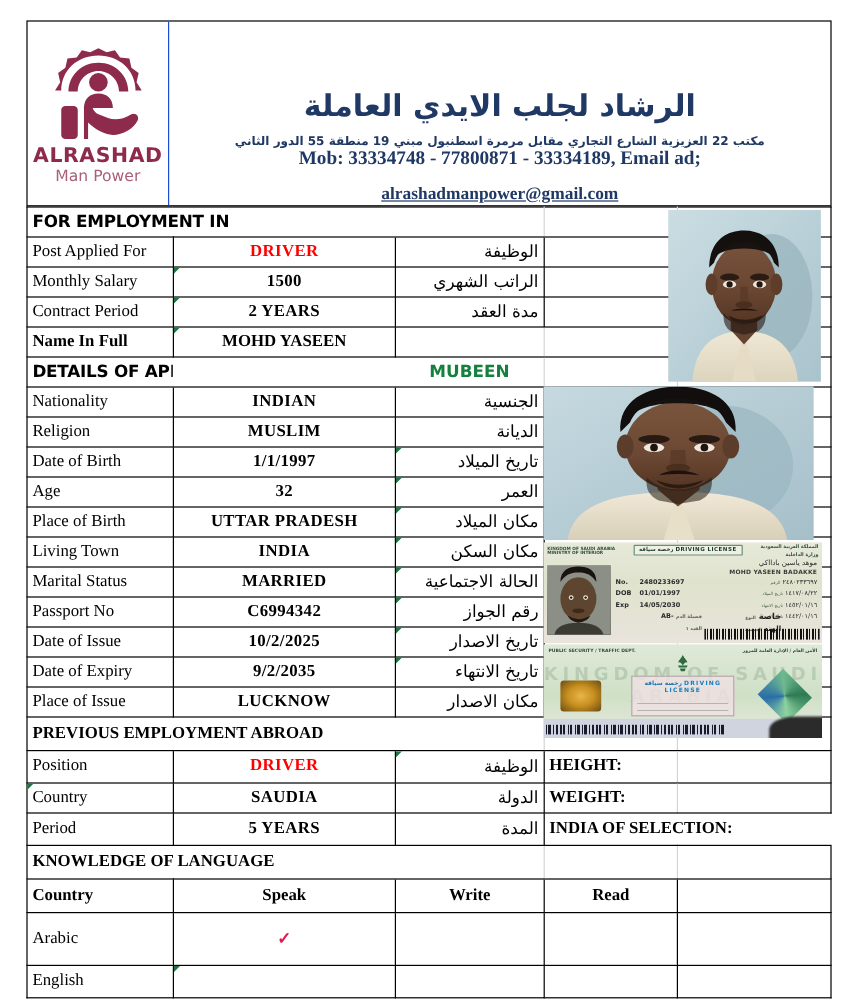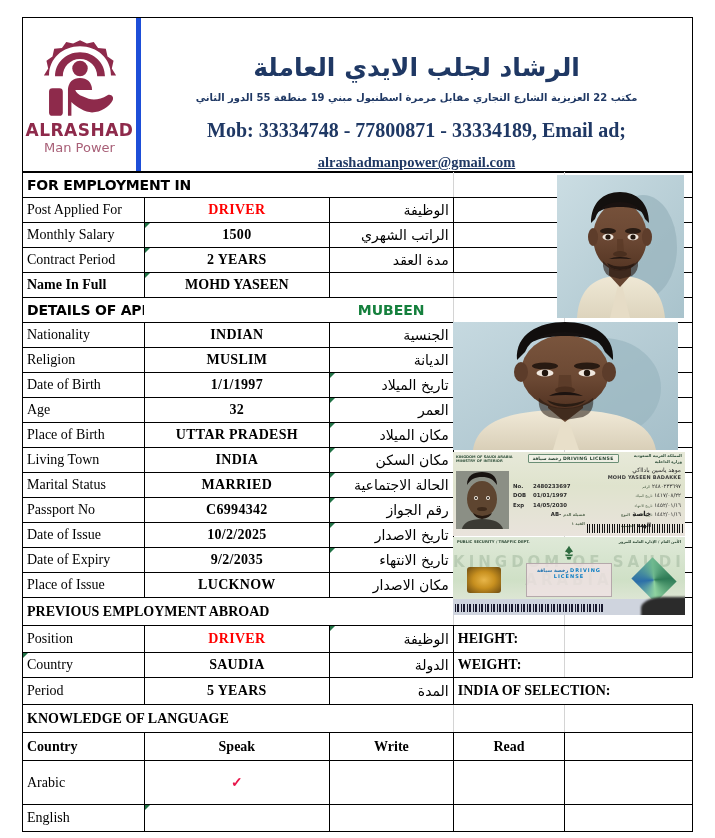--- a/index.html
+++ b/index.html
@@ -20,21 +20,21 @@
   .header-band {
     position: absolute;
     left: 22px; top: 17px;
     width: 671px; height: 155px;
     border: 1px solid #000;
     display: flex;
     background: #fff;
   }
   .logo-cell {
     width: 118px;
-    border-right: 5px solid #1d4ed8;
+    border-right: 1px solid #1d4ed8;
     display: flex;
     flex-direction: column;
     align-items: center;
     justify-content: center;
     padding: 4px 0 2px 0;
   }
   .logo-mark { width: 86px; height: 86px; display:block; }
   .logo-word {
     font-family: "DejaVu Sans", sans-serif;
     font-weight: bold;
@@ -71,23 +71,22 @@
     direction: rtl;
     font-family: "DejaVu Sans", sans-serif;
     font-weight: bold;
     font-size: 10px;
     color: #1f3864;
     margin-top: 9px;
   }
   .hdr-mob {
     font-family: "Liberation Serif", serif;
     font-weight: bold;
-    font-size: 20px;
+    font-size: 16px;
     color: #1f3864;
-    margin-top: 16px;
   }
   .hdr-mail {
     font-family: "Liberation Serif", serif;
     font-weight: bold;
     font-size: 14.5px;
     color: #1f3864;
     text-decoration: underline;
     margin-top: 12px;
   }
 

